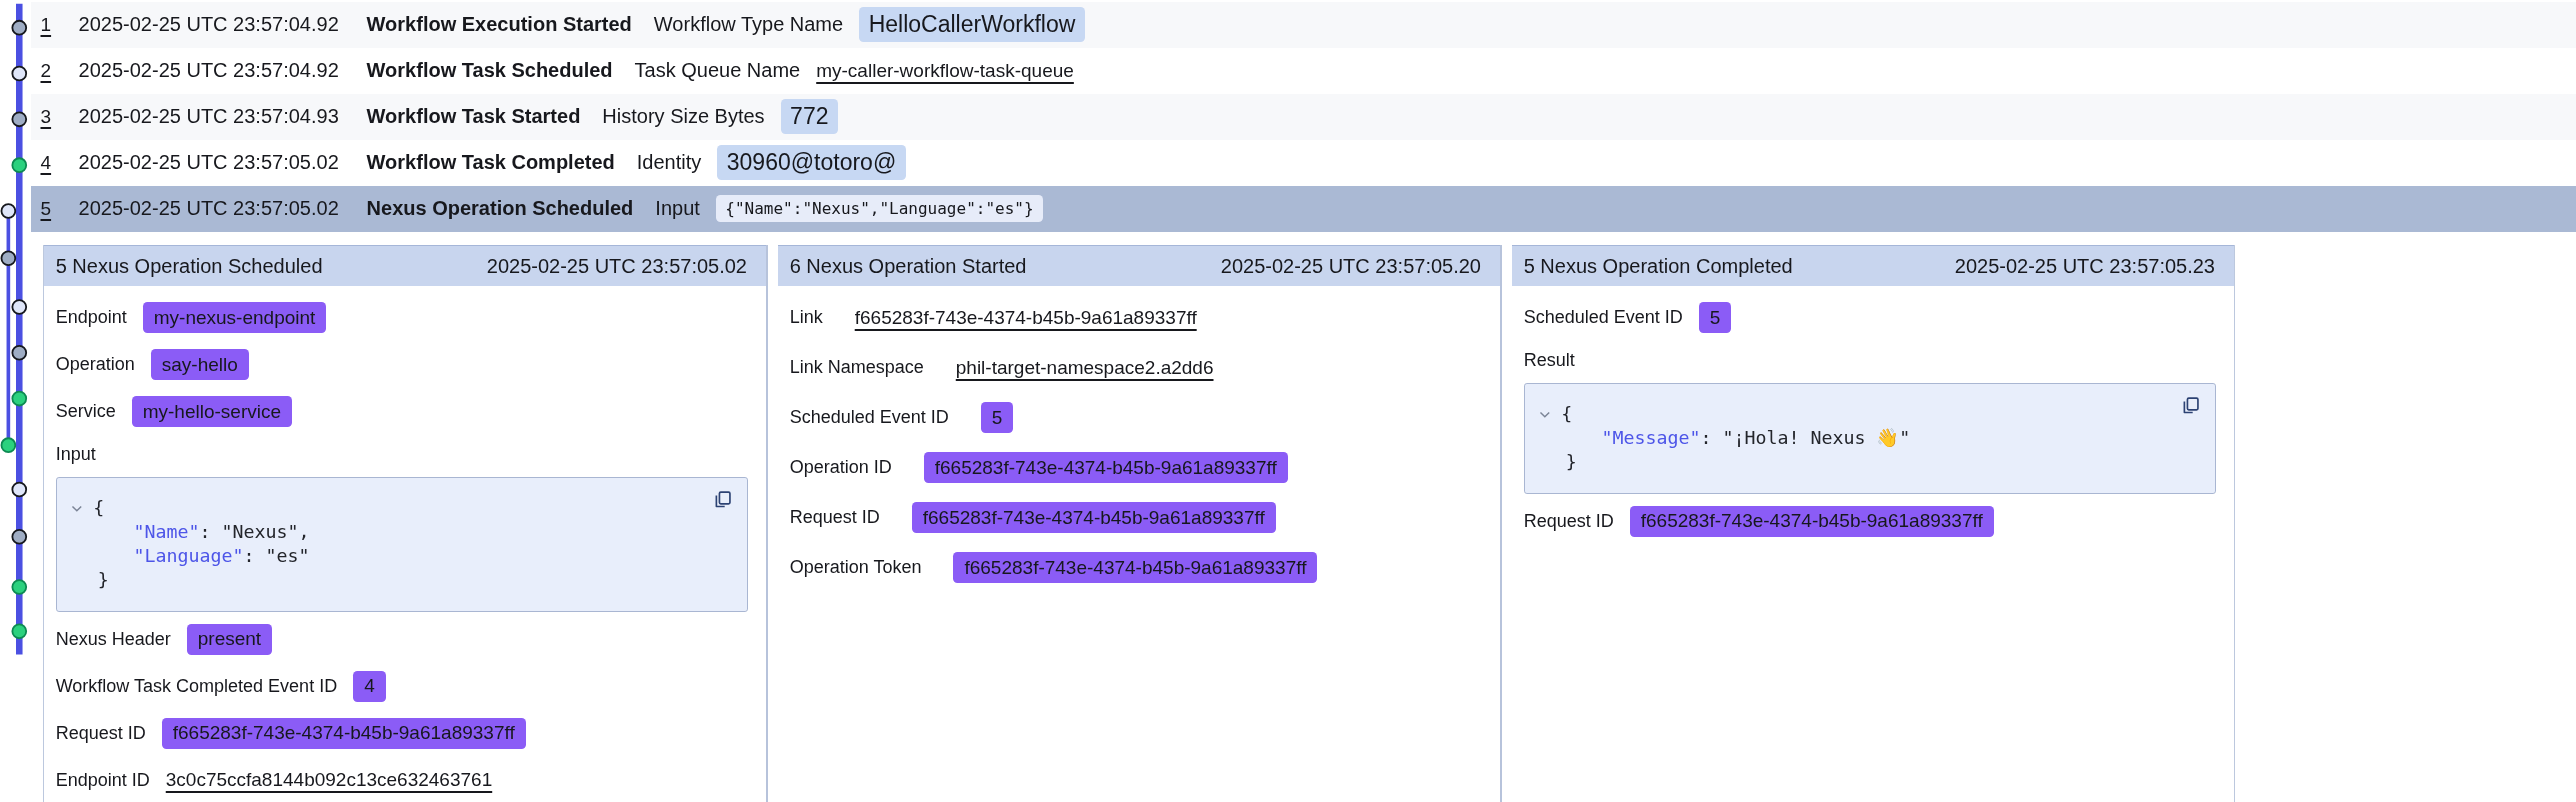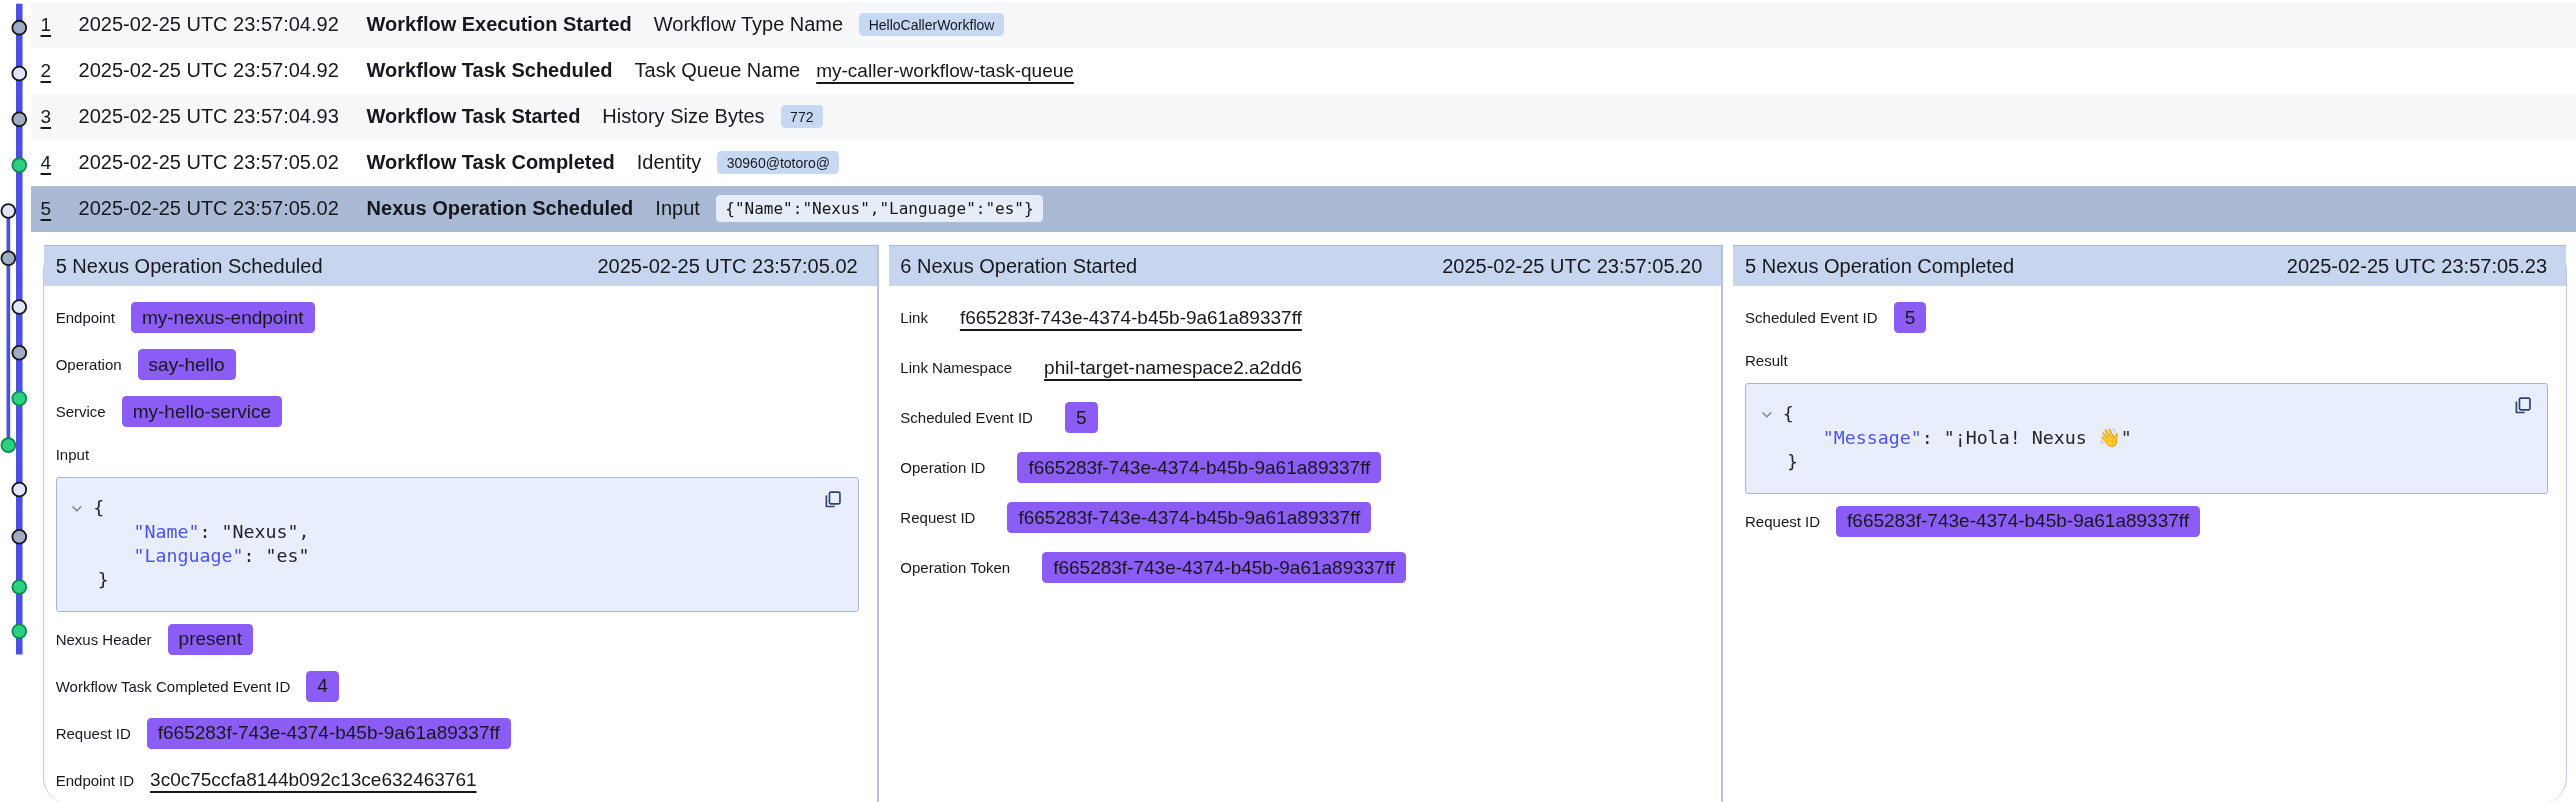--- a/index.html
+++ b/index.html
@@ -21,50 +21,50 @@
   .num {
     margin-left:9.5px; width:17.6px; font-size:19px; color:#17181d;
     text-decoration:underline; text-decoration-thickness:1.8px; text-underline-offset:4.4px;
     cursor:pointer;
   }
   .time { margin-left:20.5px; width:288px; font-size:20px; }
   .ename { font-size:20px; font-weight:700; margin-right:22px; white-space:nowrap;text-align:right; }
   .alabel { font-size:20px; margin-right:16px; white-space:nowrap; }
   .badge {
     background:#c7d8f3; border-radius:4.4px; padding:3.7px 9.5px;
-    font-size:14px; white-space:nowrap;
+    font-size:23px; white-space:nowrap;
   }
   .badge-input {
     background:#e7ecf9; border-radius:4.4px; padding:4.4px 9.5px;
     font-family:"DejaVu Sans Mono", monospace; font-size:16px; white-space:nowrap;
   }
   .rlink {
     font-size:19px; text-decoration:underline; text-decoration-thickness:1.8px;
     text-underline-offset:5.1px; cursor:pointer; white-space:nowrap;
   }
 
   
   .panels {
-    position:absolute; top:245px; left:43px; width:2524px; bottom:0;
+    position:absolute; top:245px; left:43px; width:2192px; bottom:0;
     display:flex; border-left:1.5px solid #bcc8de; border-right:1.5px solid #bcc8de;
-    background:#ffffff; z-index:2;border-radius:25px;
+    background:#ffffff; z-index:2;
   }
   .panel { flex:1 1 0; overflow:hidden; }
   .panel + .panel { border-left:2.2px solid #b7c3db;padding-left:10px; }
   .panel-header {
     height:41px; background:#c8d5ee; border-top:1.5px solid #a5b6d8;
     display:flex; justify-content:space-between; align-items:center;
     padding:0 19px 0 11.7px; font-size:20px;
   }
   .panel-title { white-space:nowrap; }
   .panel-ts { white-space:nowrap; }
   .panel-body { padding:16px 17.6px 0 11.7px; }
   .field { display:flex; align-items:center; margin-bottom:16px; min-height:31px; }
   .panel-mid .field { margin-bottom:19px;gap:16px; }
-  .flabel { font-size:15px; margin-right:16px; white-space:nowrap;text-align:right; }
+  .flabel { font-size:18px; margin-right:16px; white-space:nowrap;text-align:right; }
   .fbadge { background:#8b5cf6; border-radius:4.4px; padding:4.4px 11px; font-size:19px; white-space:nowrap; }
   .flink {
     font-size:19px; text-decoration:underline; text-decoration-thickness:1.8px;
     text-underline-offset:5.1px; cursor:pointer; white-space:nowrap;
   }
   .tight { margin-bottom:11.7px; }
 
   .codeblock {
     position:relative; background:#e8eefb; border:1.5px solid #a9b6d2; border-radius:2.9px;
     padding:17.6px 20.5px 19px 14.7px; margin:5.9px 0 11.7px 0;

